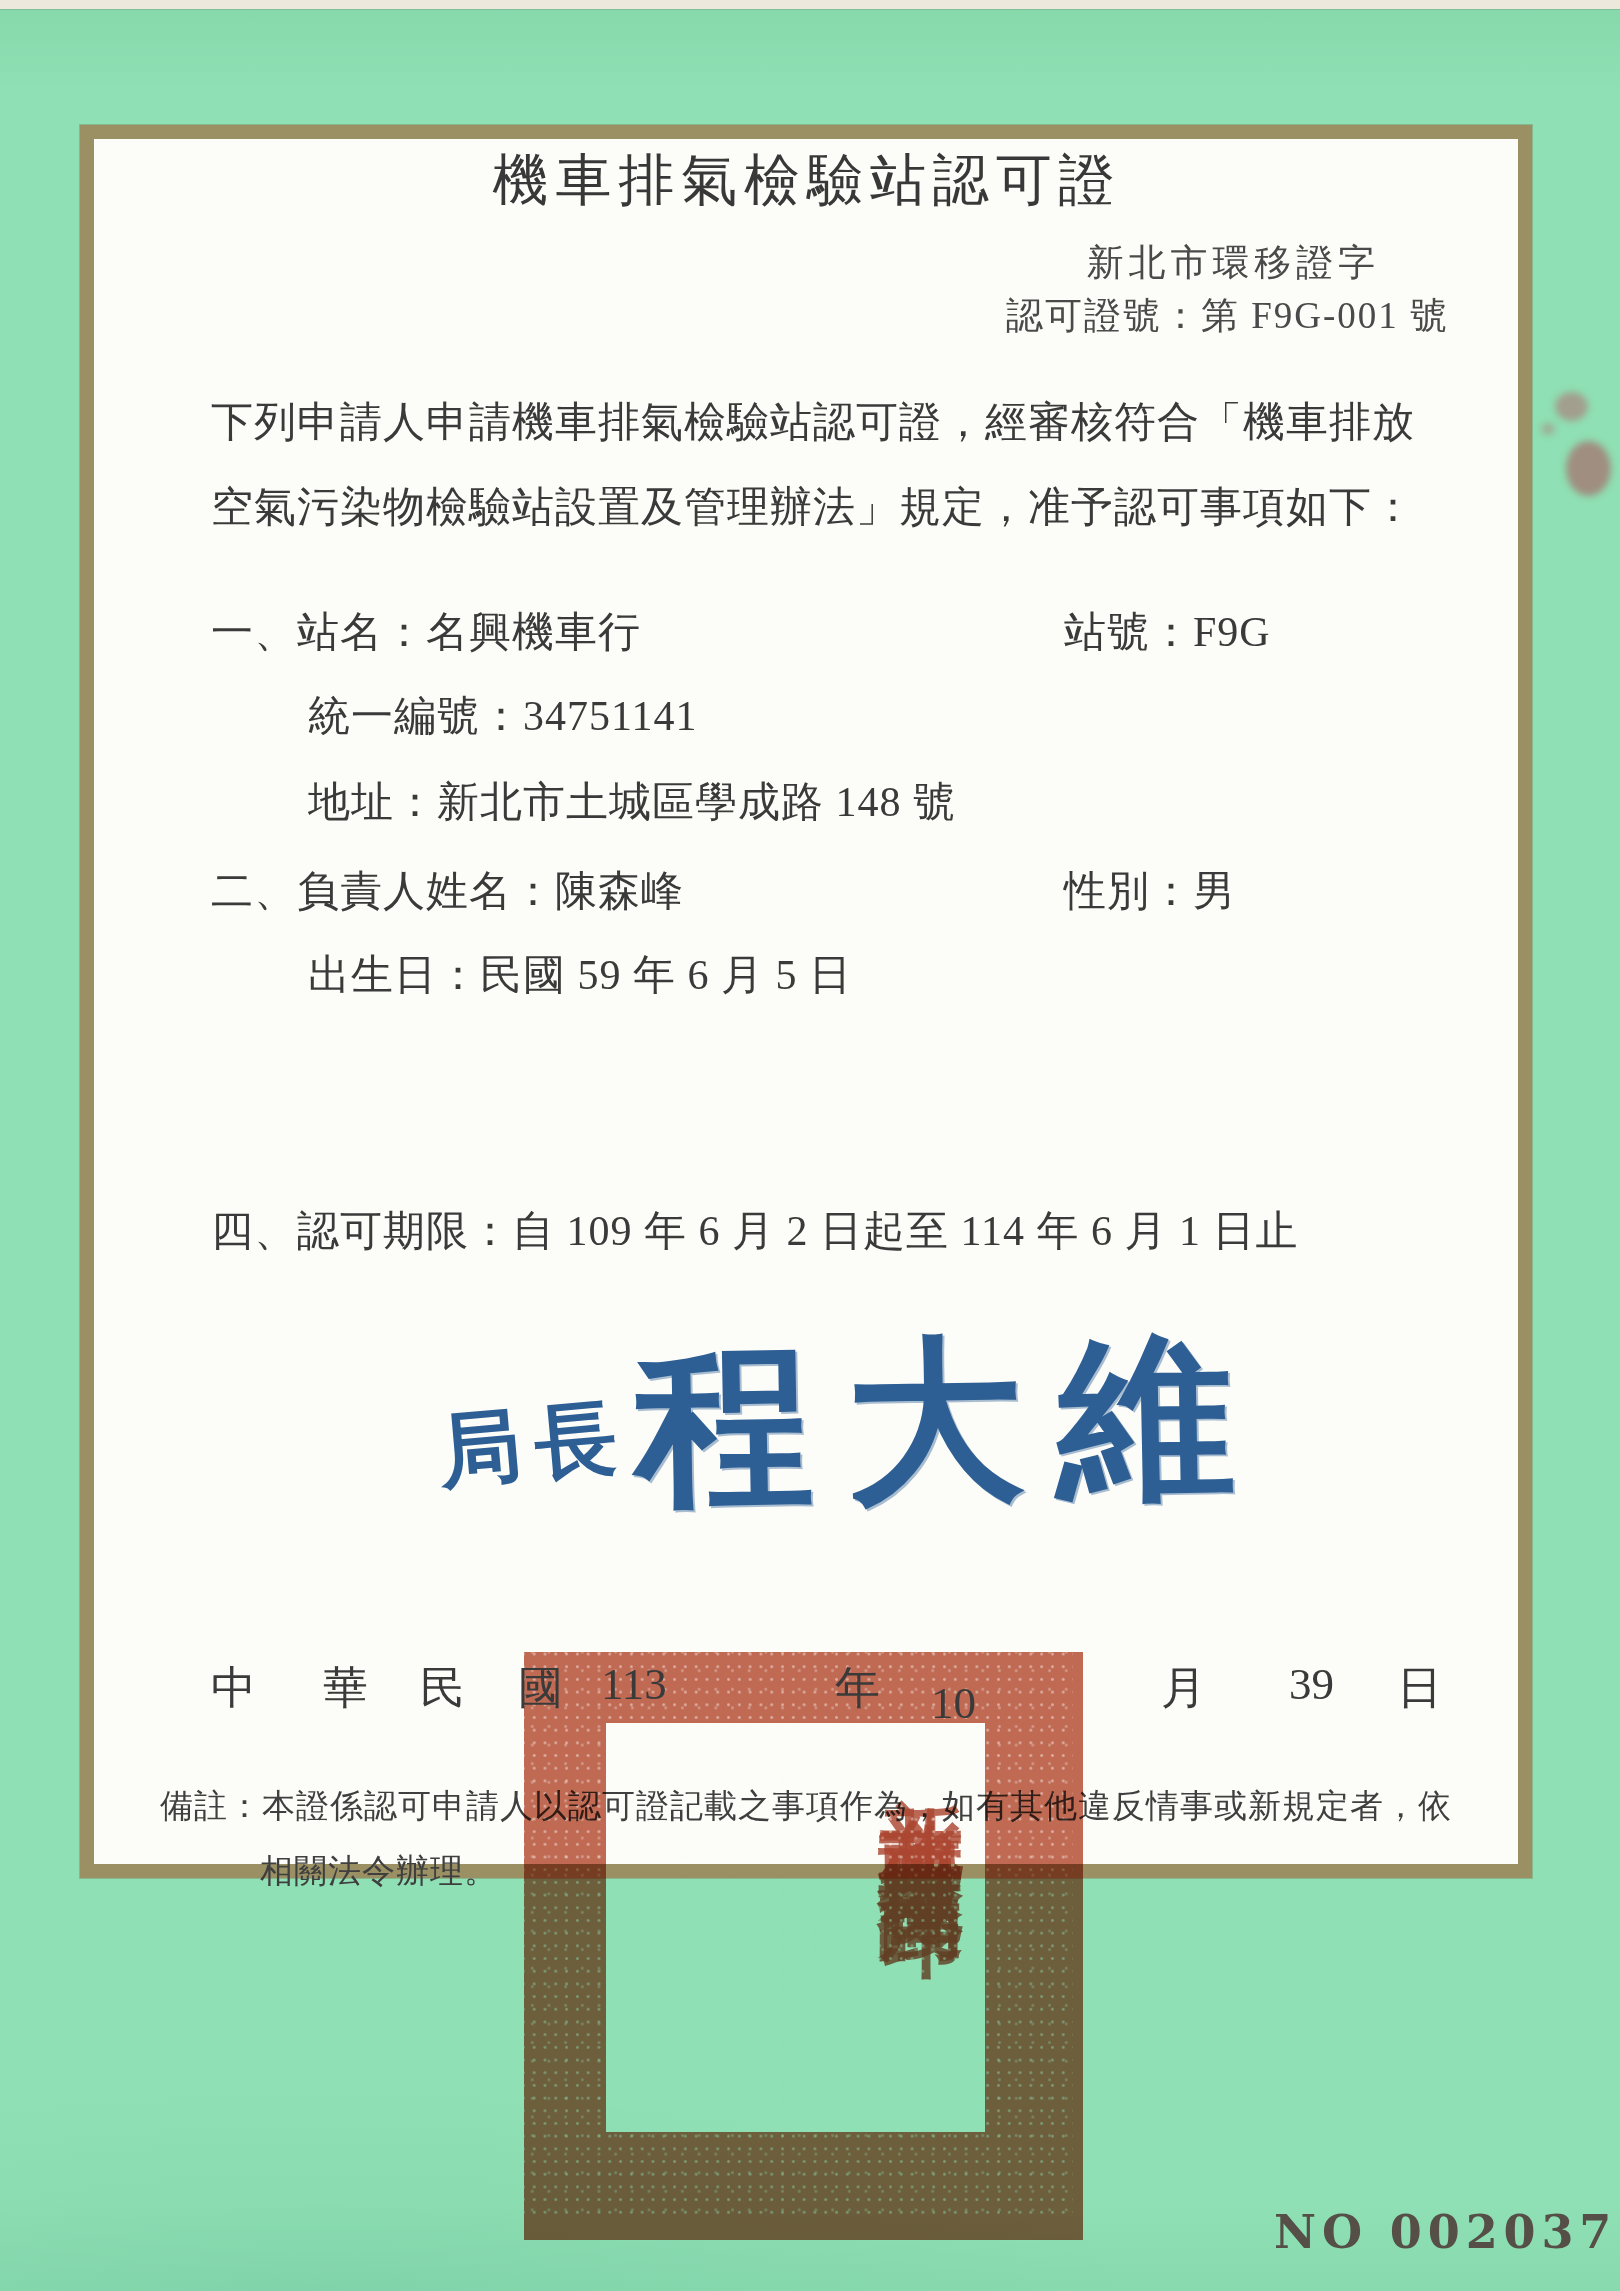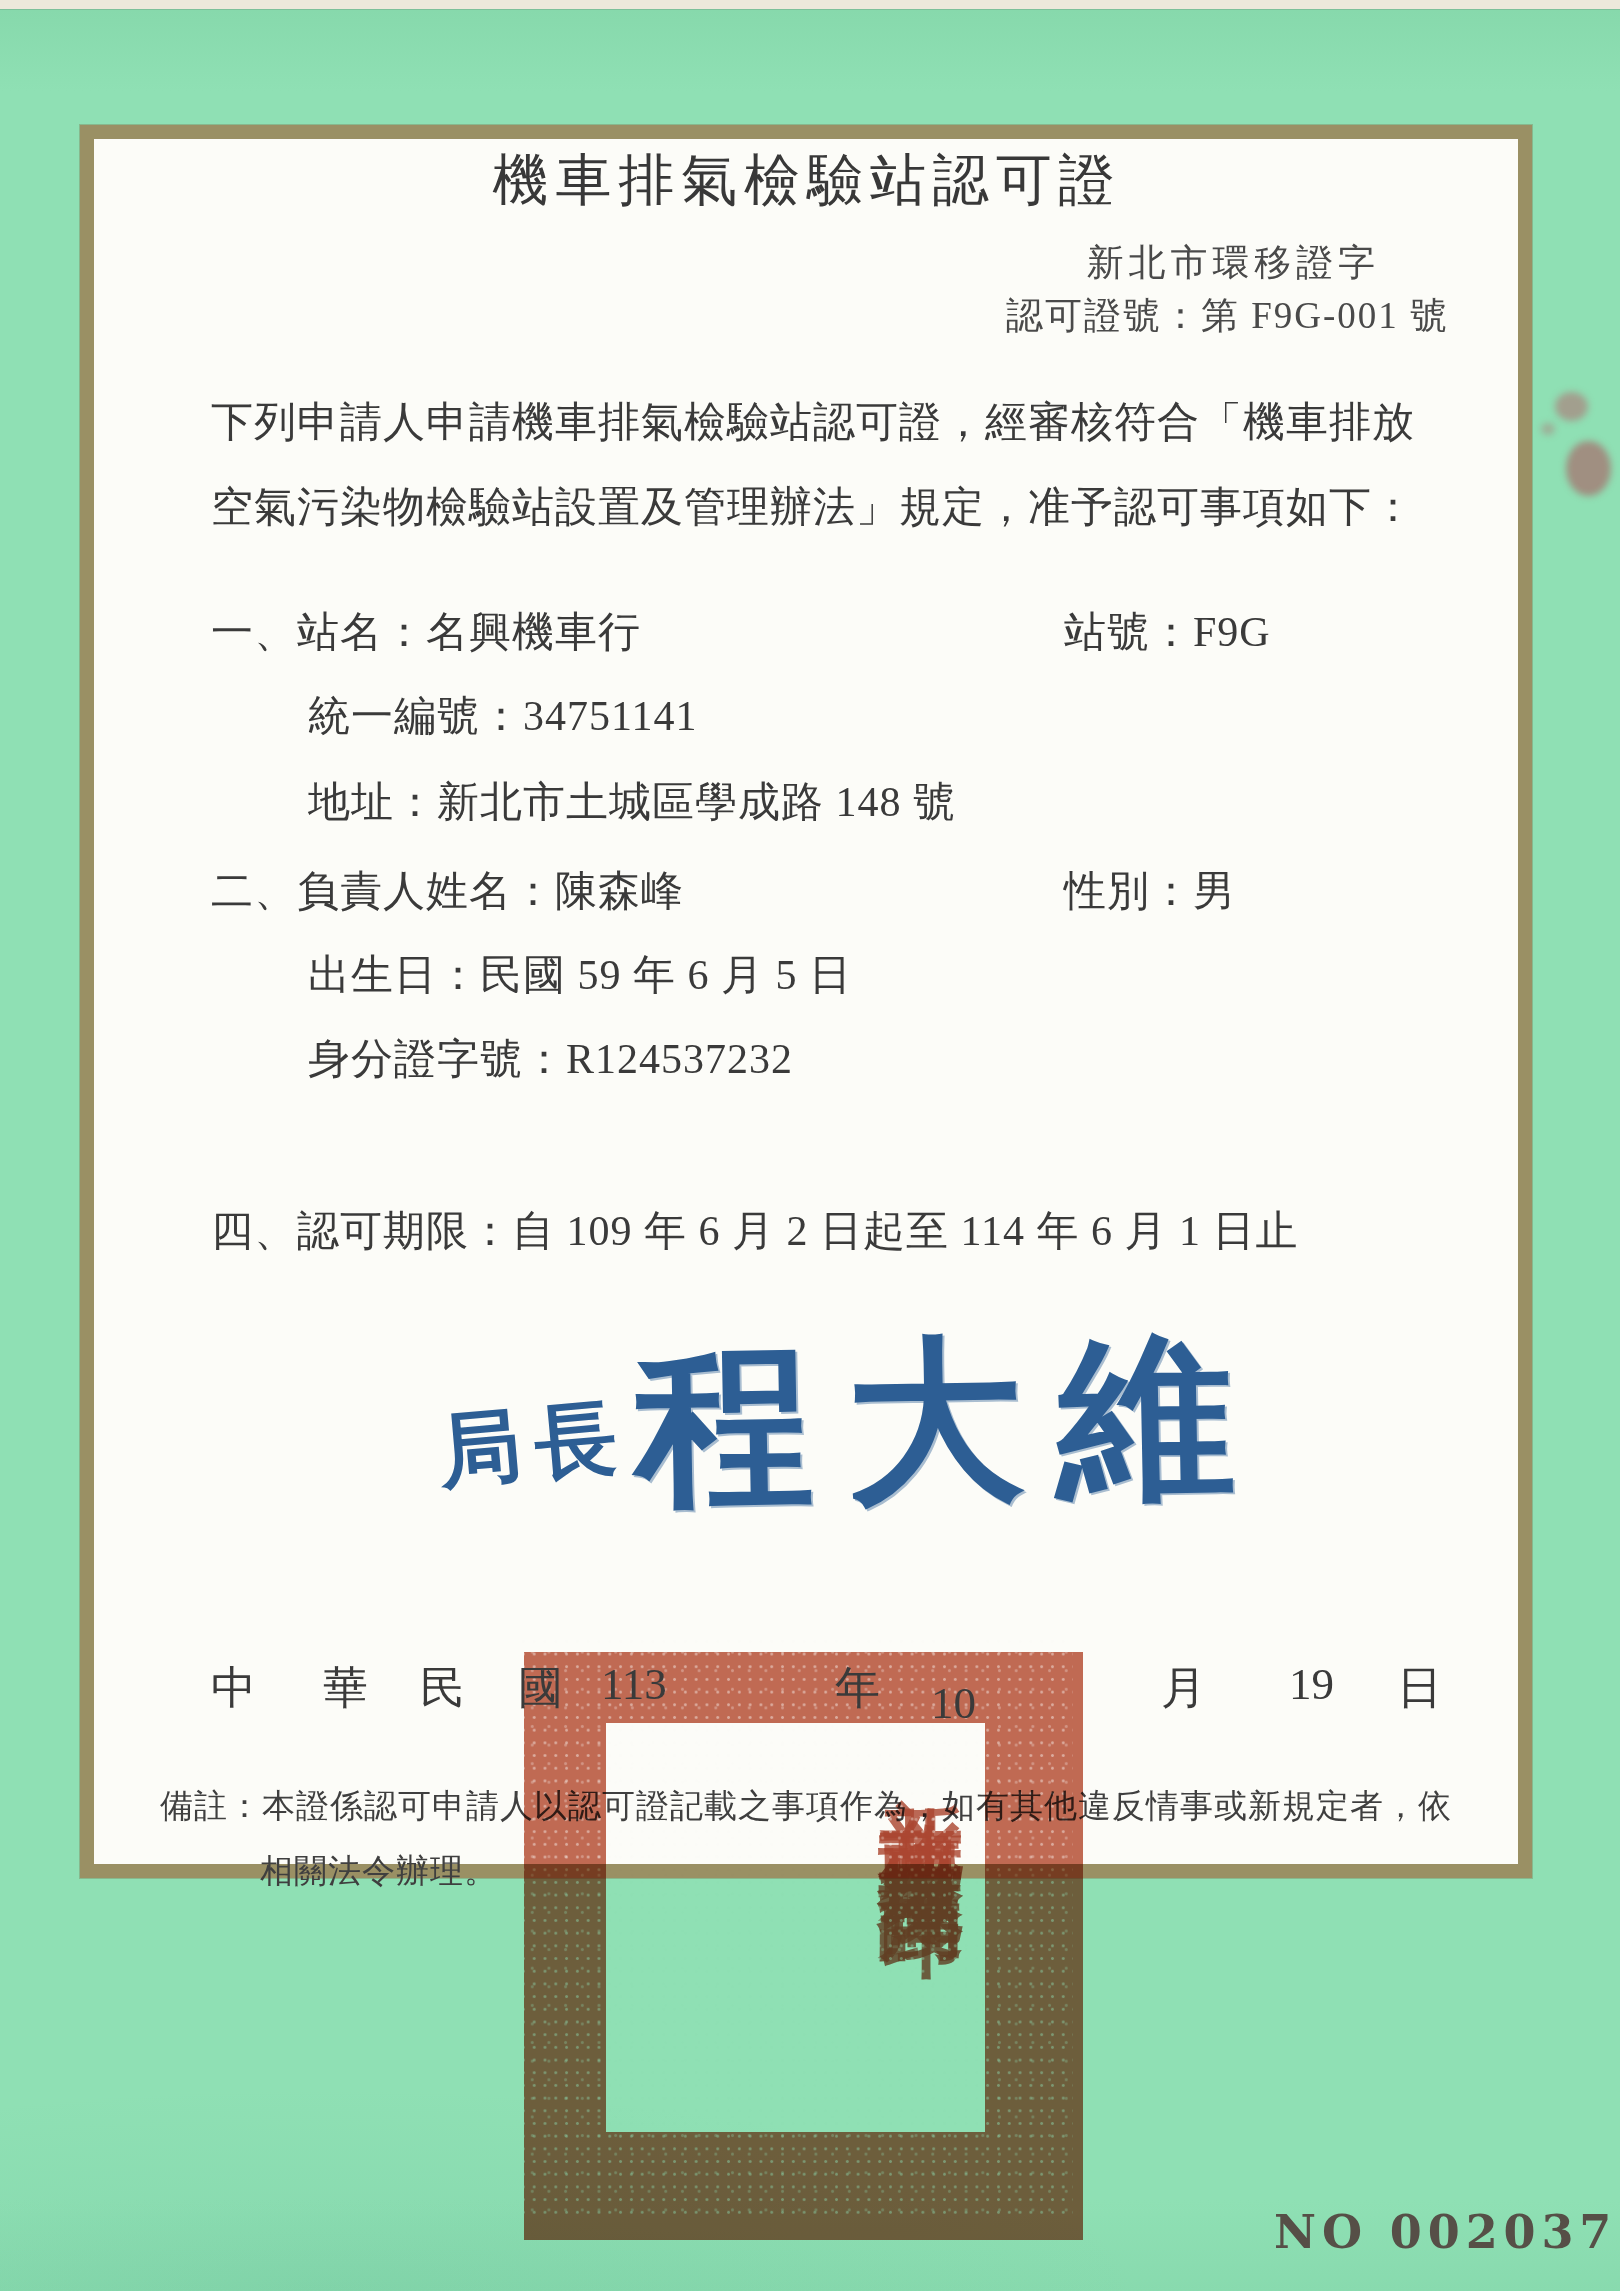--- a/index.html
+++ b/index.html
@@ -82,36 +82,35 @@
   <div class="abs bodytext" style="left:211px;top:604px;">一、站名：名興機車行</div>
   <div class="abs bodytext" style="left:1064px;top:604px;">站號：F9G</div>
 
   <div class="abs sub" style="left:308px;top:688px;">統一編號：34751141</div>
   <div class="abs sub" style="left:308px;top:774px;">地址：新北市土城區學成路 148 號</div>
 
   <div class="abs bodytext" style="left:211px;top:863px;">二、負責人姓名：陳森峰</div>
   <div class="abs bodytext" style="left:1064px;top:863px;">性別：男</div>
 
   <div class="abs sub" style="left:308px;top:947px;">出生日：民國 59 年 6 月 5 日</div>
-  <div class="abs sub" style="left:308px;top:1031px;">身分證字號：R124537232</div>
 
   <div class="abs bodytext" style="left:211px;top:1203px;">四、認可期限：自 109 年 6 月 2 日起至 114 年 6 月 1 日止</div>
 
   <div class="abs sig-title">局長</div>
   <div class="abs sig-name">程大維</div>
 
   <span class="date-part" style="left:211px;">中</span>
   <span class="date-part" style="left:323px;">華</span>
   <span class="date-part" style="left:420px;">民</span>
   <span class="date-part" style="left:518px;">國</span>
   <span class="date-part" style="left:601px;">113</span>
   <span class="date-part" style="left:835px;">年</span>
   <span class="date-part" style="left:931px;margin-top:19px;">10</span>
   <span class="date-part" style="left:1161px;">月</span>
-  <span class="date-part" style="left:1289px;">19</span>
+  <span class="date-part" style="left:1289px;">39</span>
   <span class="date-part" style="left:1397px;">日</span>
 
   <div class="abs note" style="left:160px;top:1784px;">備註：本證係認可申請人以認可證記載之事項作為，如有其他違反情事或新規定者，依</div>
   <div class="abs note" style="left:260px;top:1849px;">相關法令辦理。</div>
 
   <div class="seal">
     <div class="seal-inner">新北市政府環境保護局印</div>
   </div>
 
   <div class="smudge a"></div>

